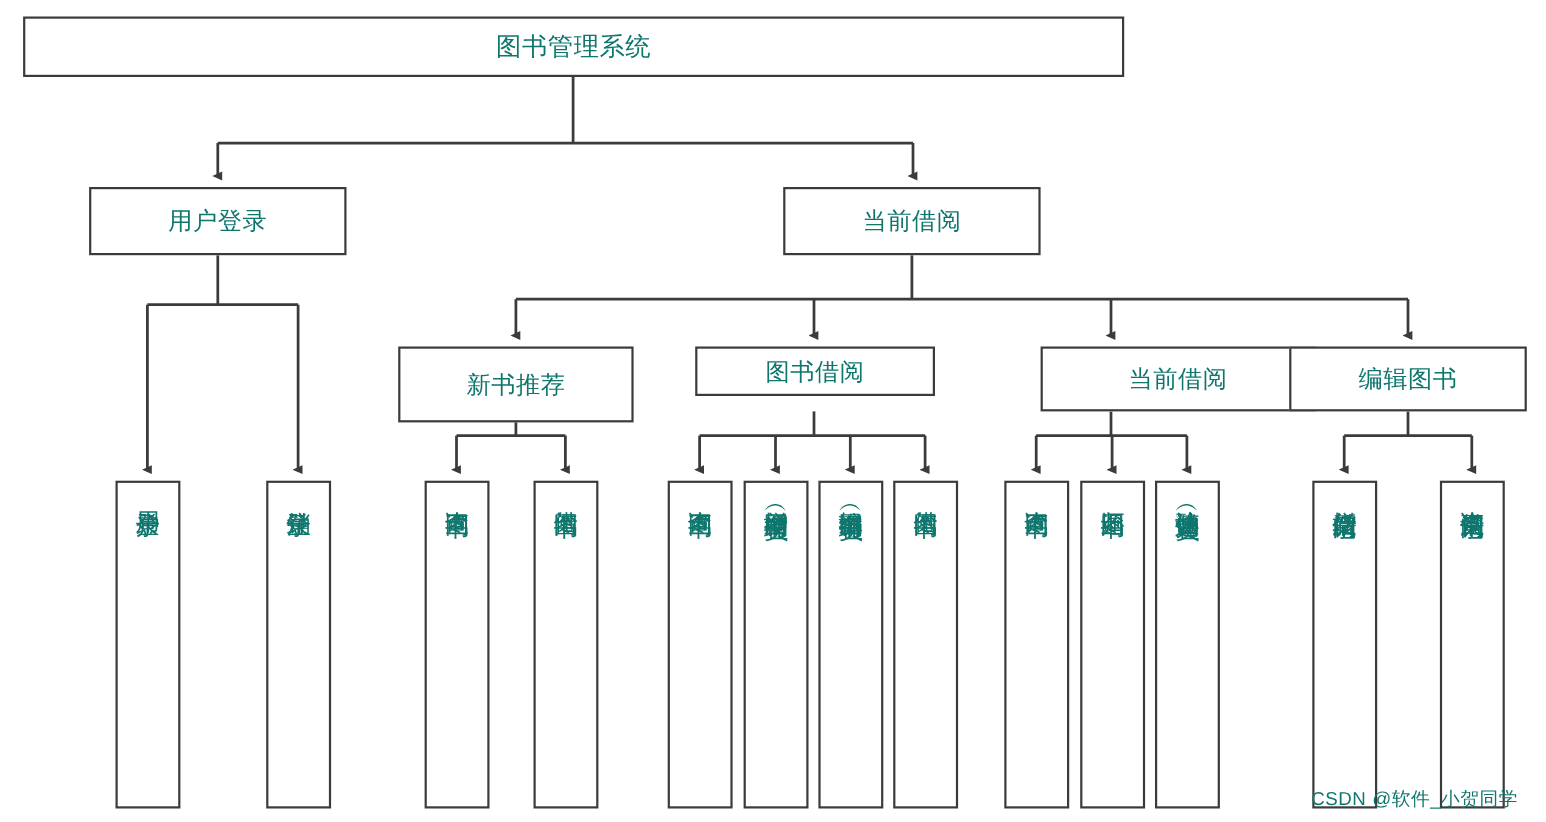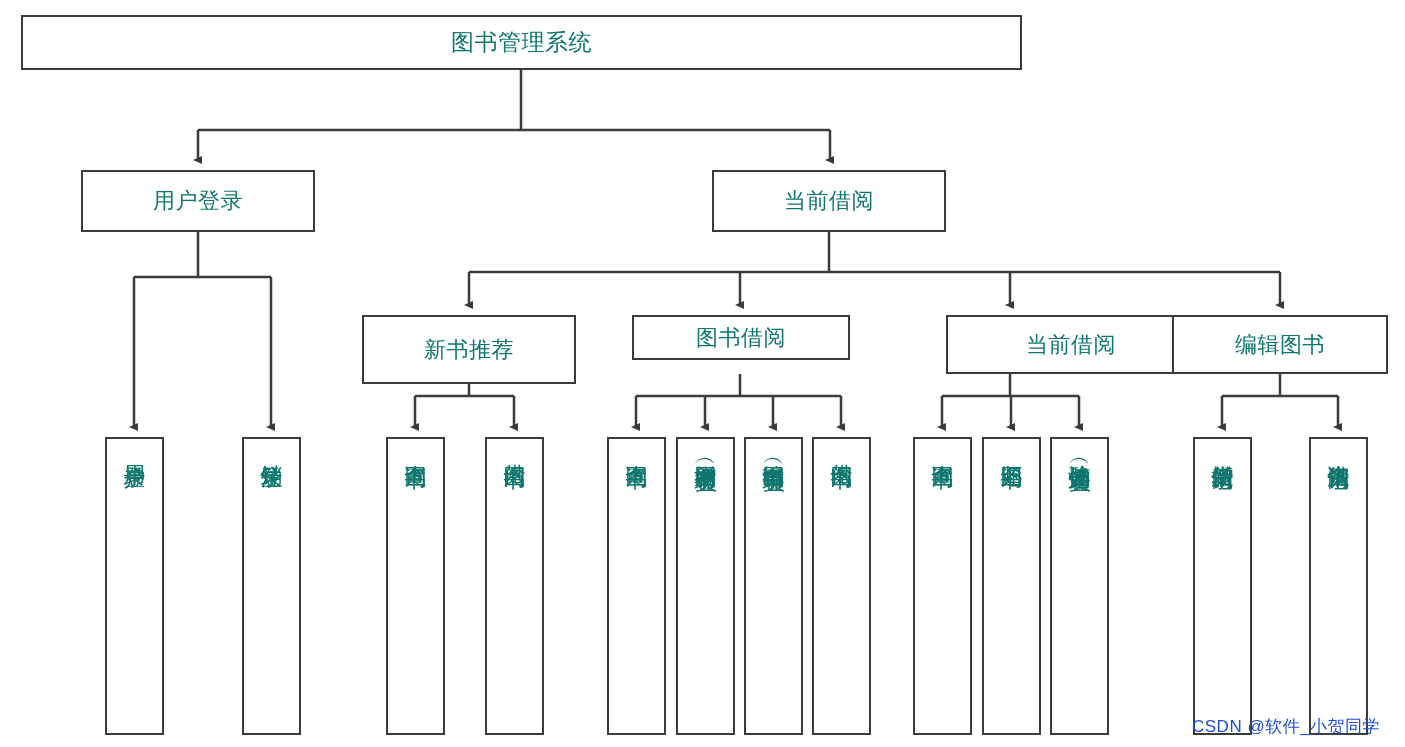--- a/index.html
+++ b/index.html
@@ -52,21 +52,21 @@
   }
   .node.root .label { font-size: 23px; }
   .node.vertical {
     align-items: flex-start;
     justify-content: center;
     padding-top: 8px;
   }
   .watermark {
     position: absolute;
     font-size: 17px;
-    color: #1d4ed8;
+    color: #0f766e;
     white-space: nowrap;
     letter-spacing: 0.5px;
   }
 </style>
 </head>
 <body>
 
 <div id="canvas">
 
   <svg class="connectors" viewBox="0 0 1405 747">

